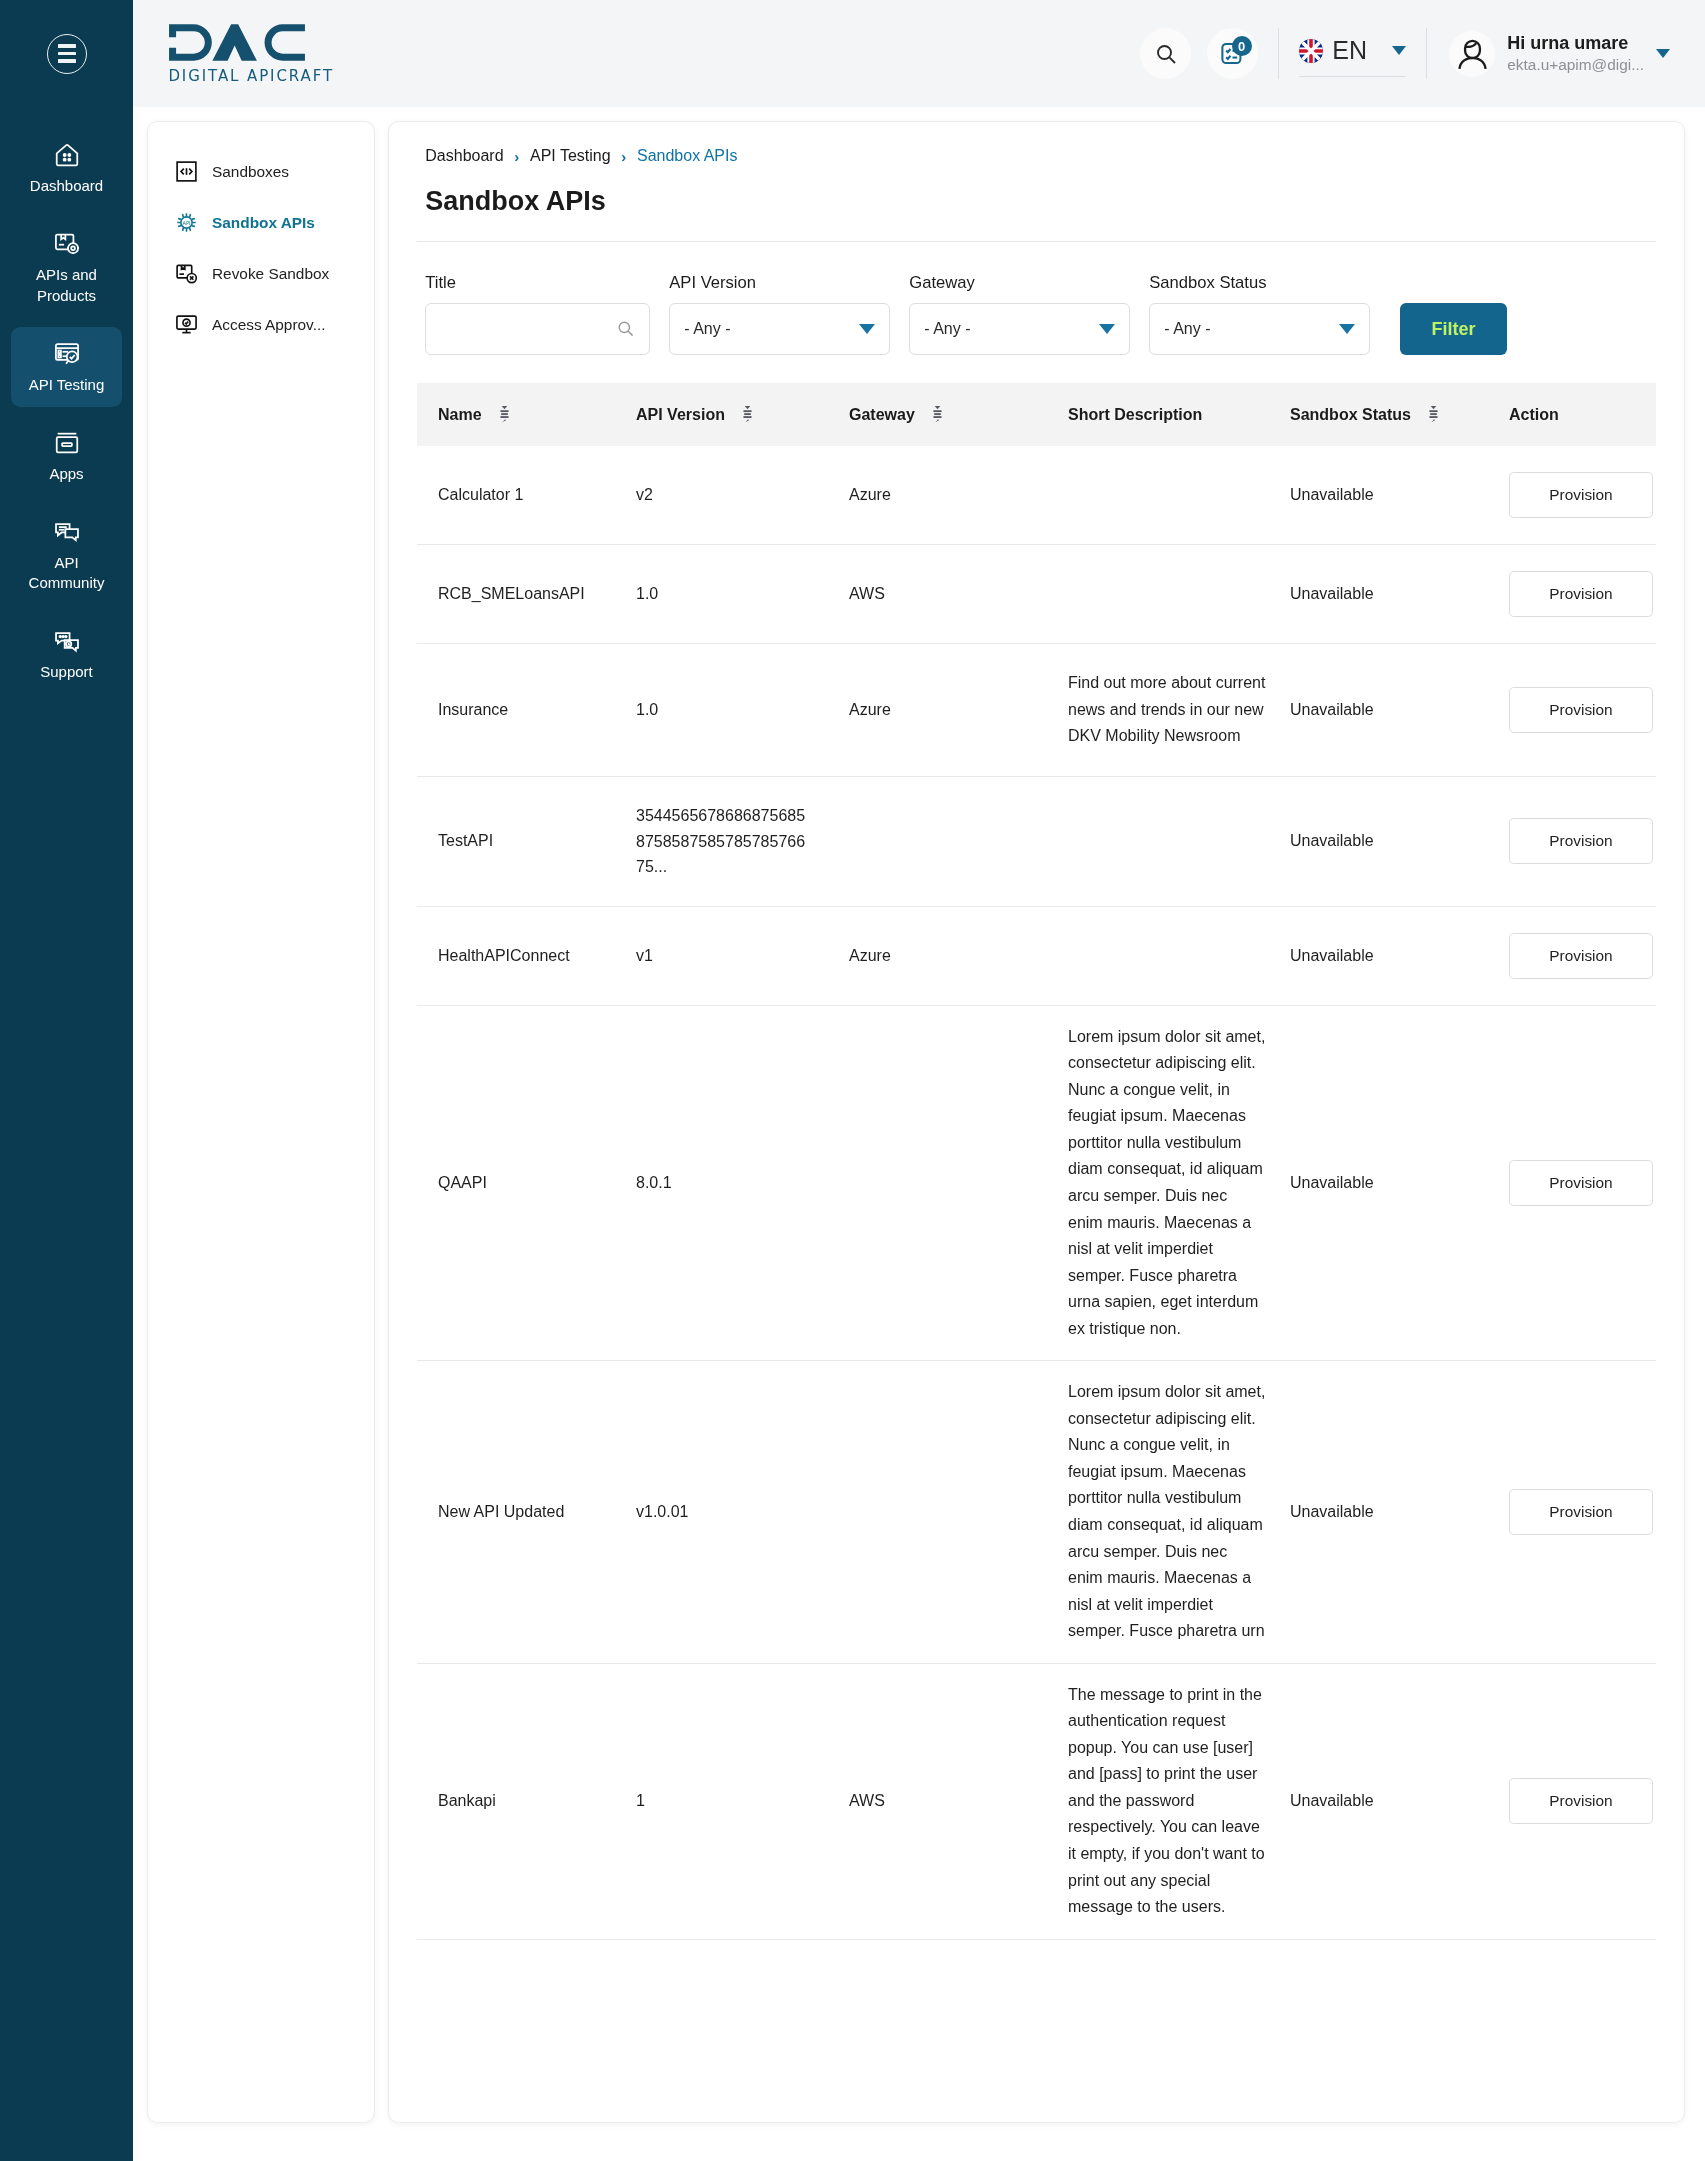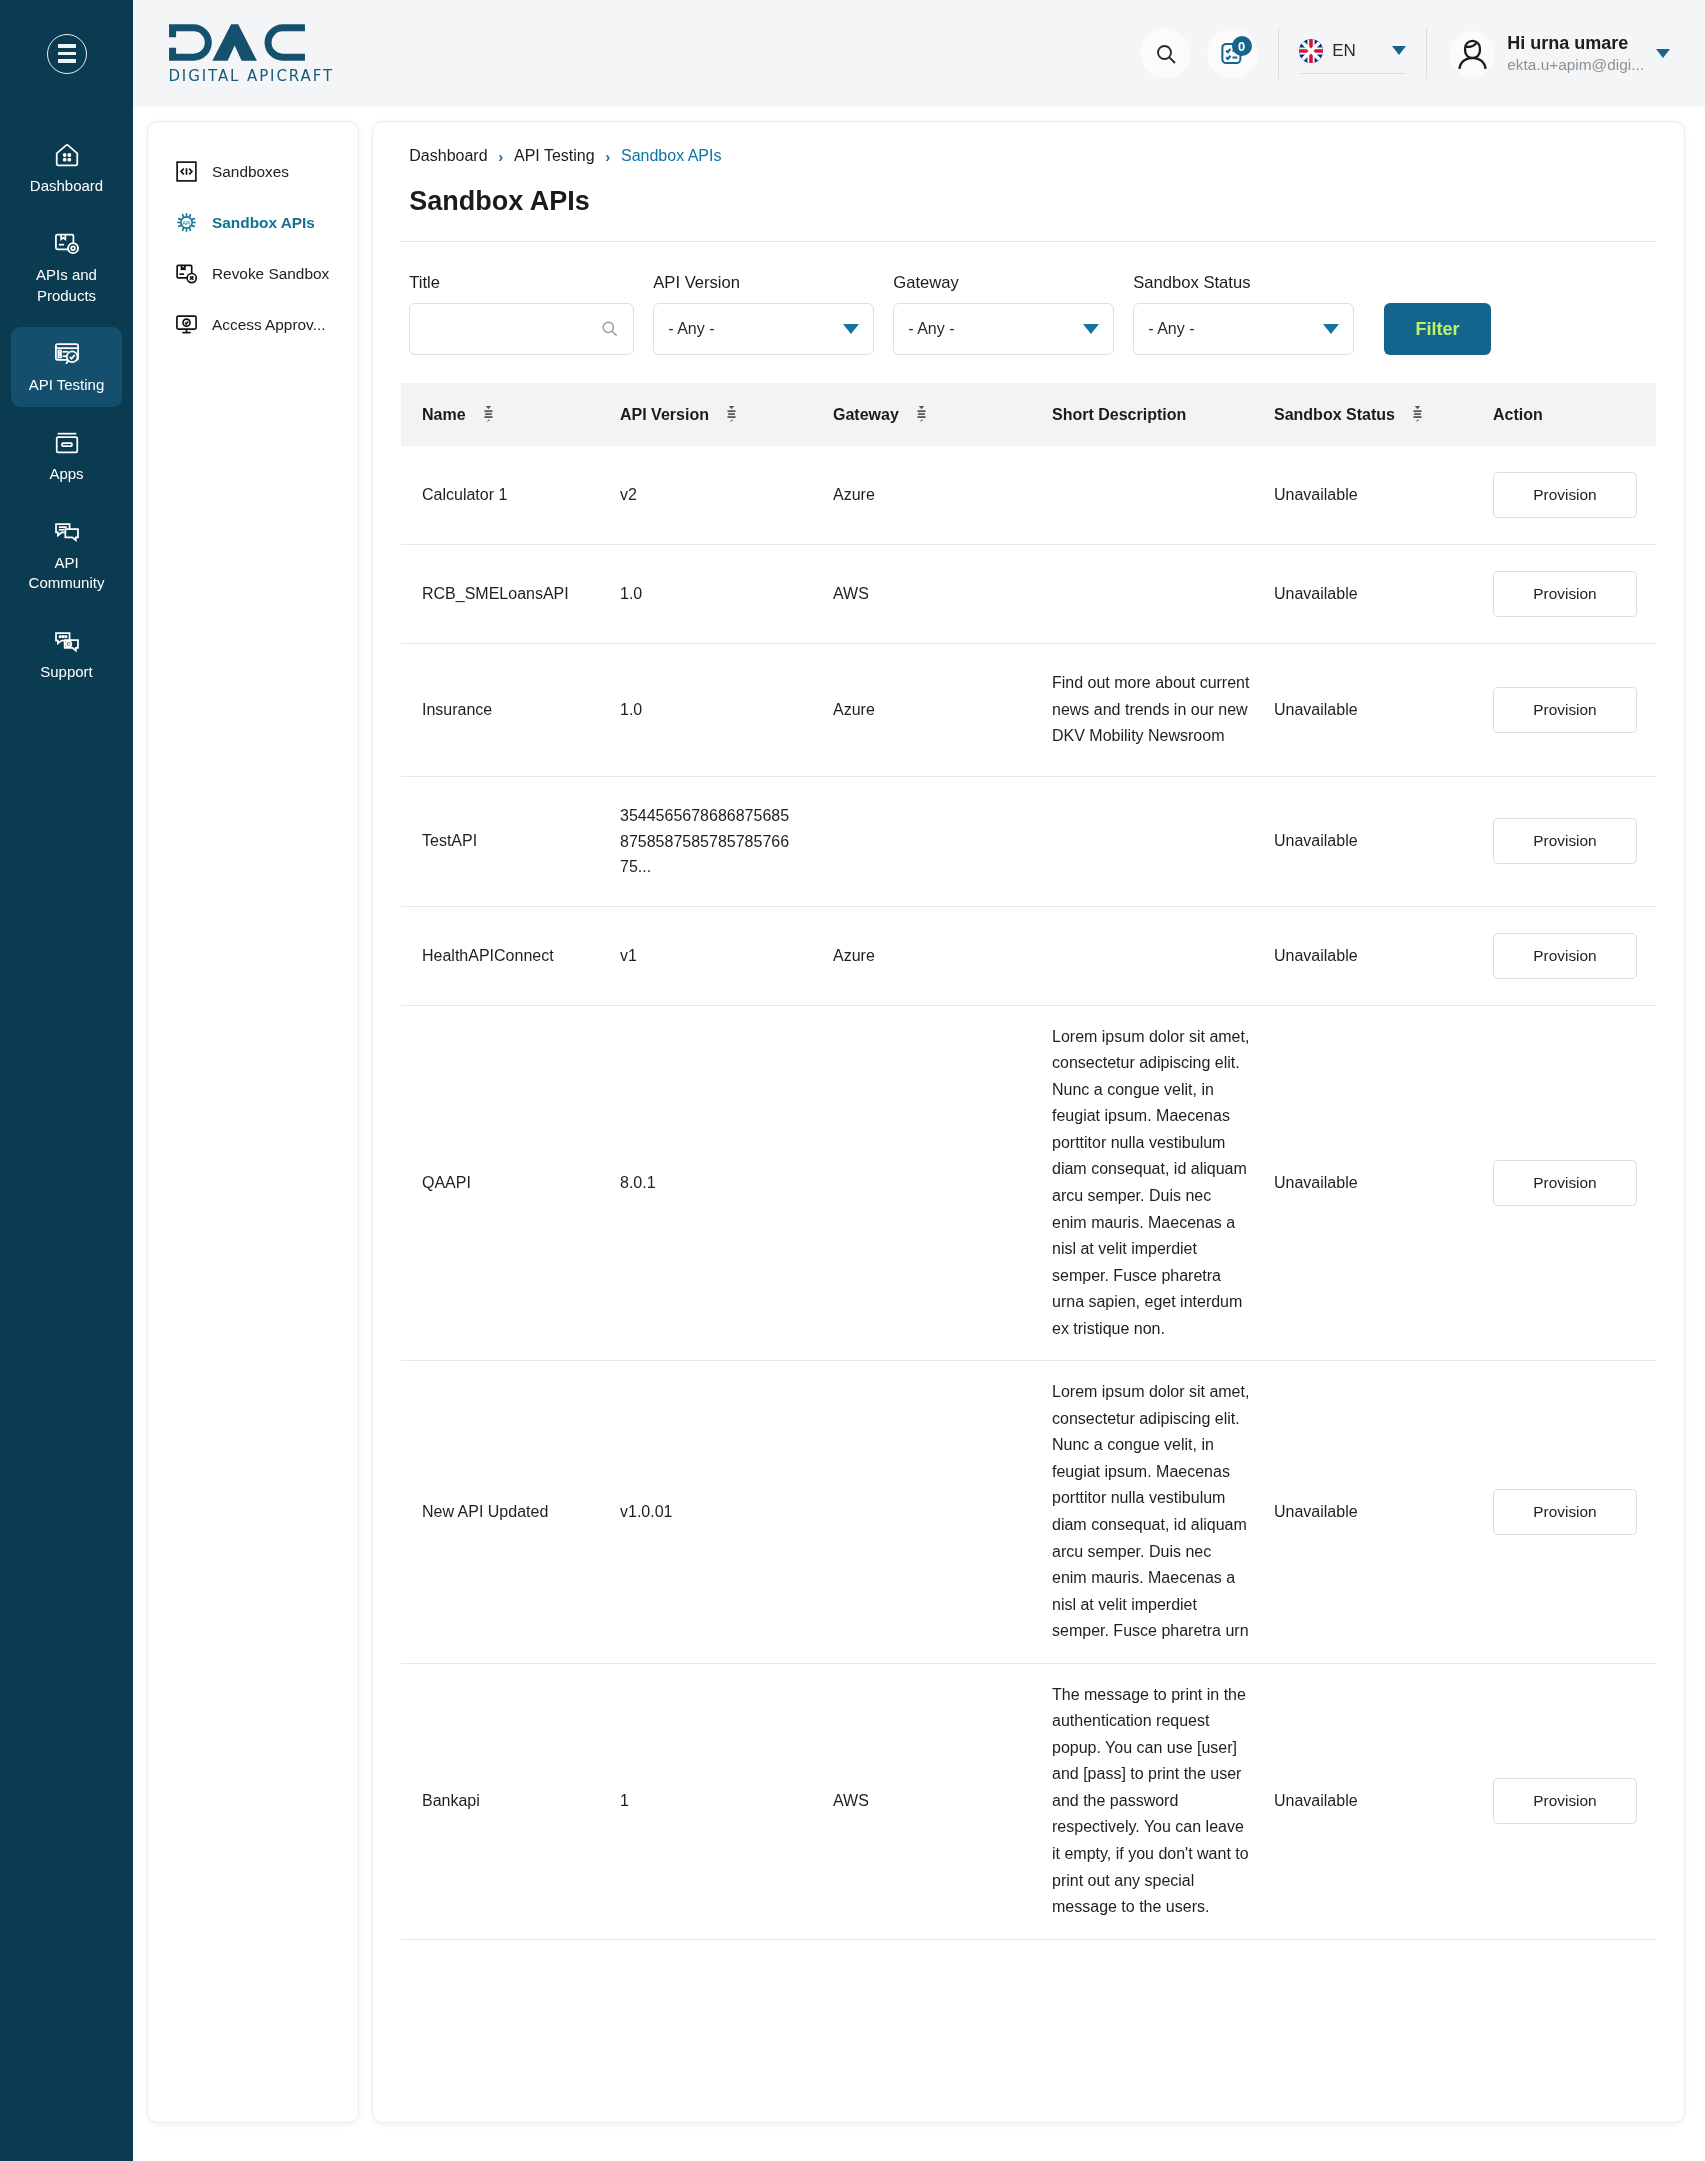--- a/index.html
+++ b/index.html
@@ -49,21 +49,21 @@
   }
   .divider-v { width: 1.2px; height: 51px; background: #dcdfe1; margin: 0 20px; }
   .lang-box {
     display: flex; align-items: center; gap: 9.5px; padding: 6px 0 10.7px 0;
     border-bottom: 1.2px solid #dcdfe1; cursor: pointer; min-width: 107px;
   }
   .flag {
     width: 24px; height: 24px; border-radius: 50%; overflow: hidden; flex: 0 0 24px;
     position: relative; background: #1d3d8f;
   }
-  .lang-label { font-size: 17px; color: #2b2b2b; }
+  .lang-label { font-size: 25px; color: #2b2b2b; }
   .chev {
     width: 0; height: 0; border-left: 7.7px solid transparent; border-right: 7.7px solid transparent;
     border-top: 9px solid #15658c; margin-left: auto;
   }
   .user-box { display: flex; align-items: center; gap: 12px; cursor: pointer; margin-left: 2.4px; }
   .avatar {
     width: 46px; height: 46px; border-radius: 50%; background: #fbfbfb;
     display: flex; align-items: center; justify-content: center; flex: 0 0 46px;
   }
   .user-text { display: flex; flex-direction: column; gap: 2.4px; }
@@ -82,21 +82,21 @@
     width: 111px; padding: 13px 4.7px 12px 4.7px; border-radius: 9.5px;
     display: flex; flex-direction: column; align-items: center; gap: 7px;
     color: #ffffff; cursor: pointer; margin-bottom: 8.3px;
   }
   .rail-item.active { background: #14506e; }
   .rail-label { font-size: 15px; line-height: 1.38; text-align: center; color: #ffffff; }
 
   
   .subnav-wrap { padding: 14px 0 0 14px; flex: 0 0 auto; }
   .subnav {
-    width: 212px; background: #ffffff; border-radius: 10.7px;
+    width: 228px; background: #ffffff; border-radius: 10.7px;
     border: 0.6px solid #ececec; box-shadow: 0 1.2px 6px rgba(0,0,0,0.05);
     padding: 24px 0 24px 0; min-height: 2002px;
   }
   .subnav-item {
     display: flex; align-items: center; gap: 13px; padding: 13px 0 13px 26px; cursor: pointer;
   }
   .subnav-label { font-size: 15.4px; color: #222; white-space: nowrap; }
   .subnav-item.active .subnav-label { color: #0f7391; font-weight: 700; }
 
   

